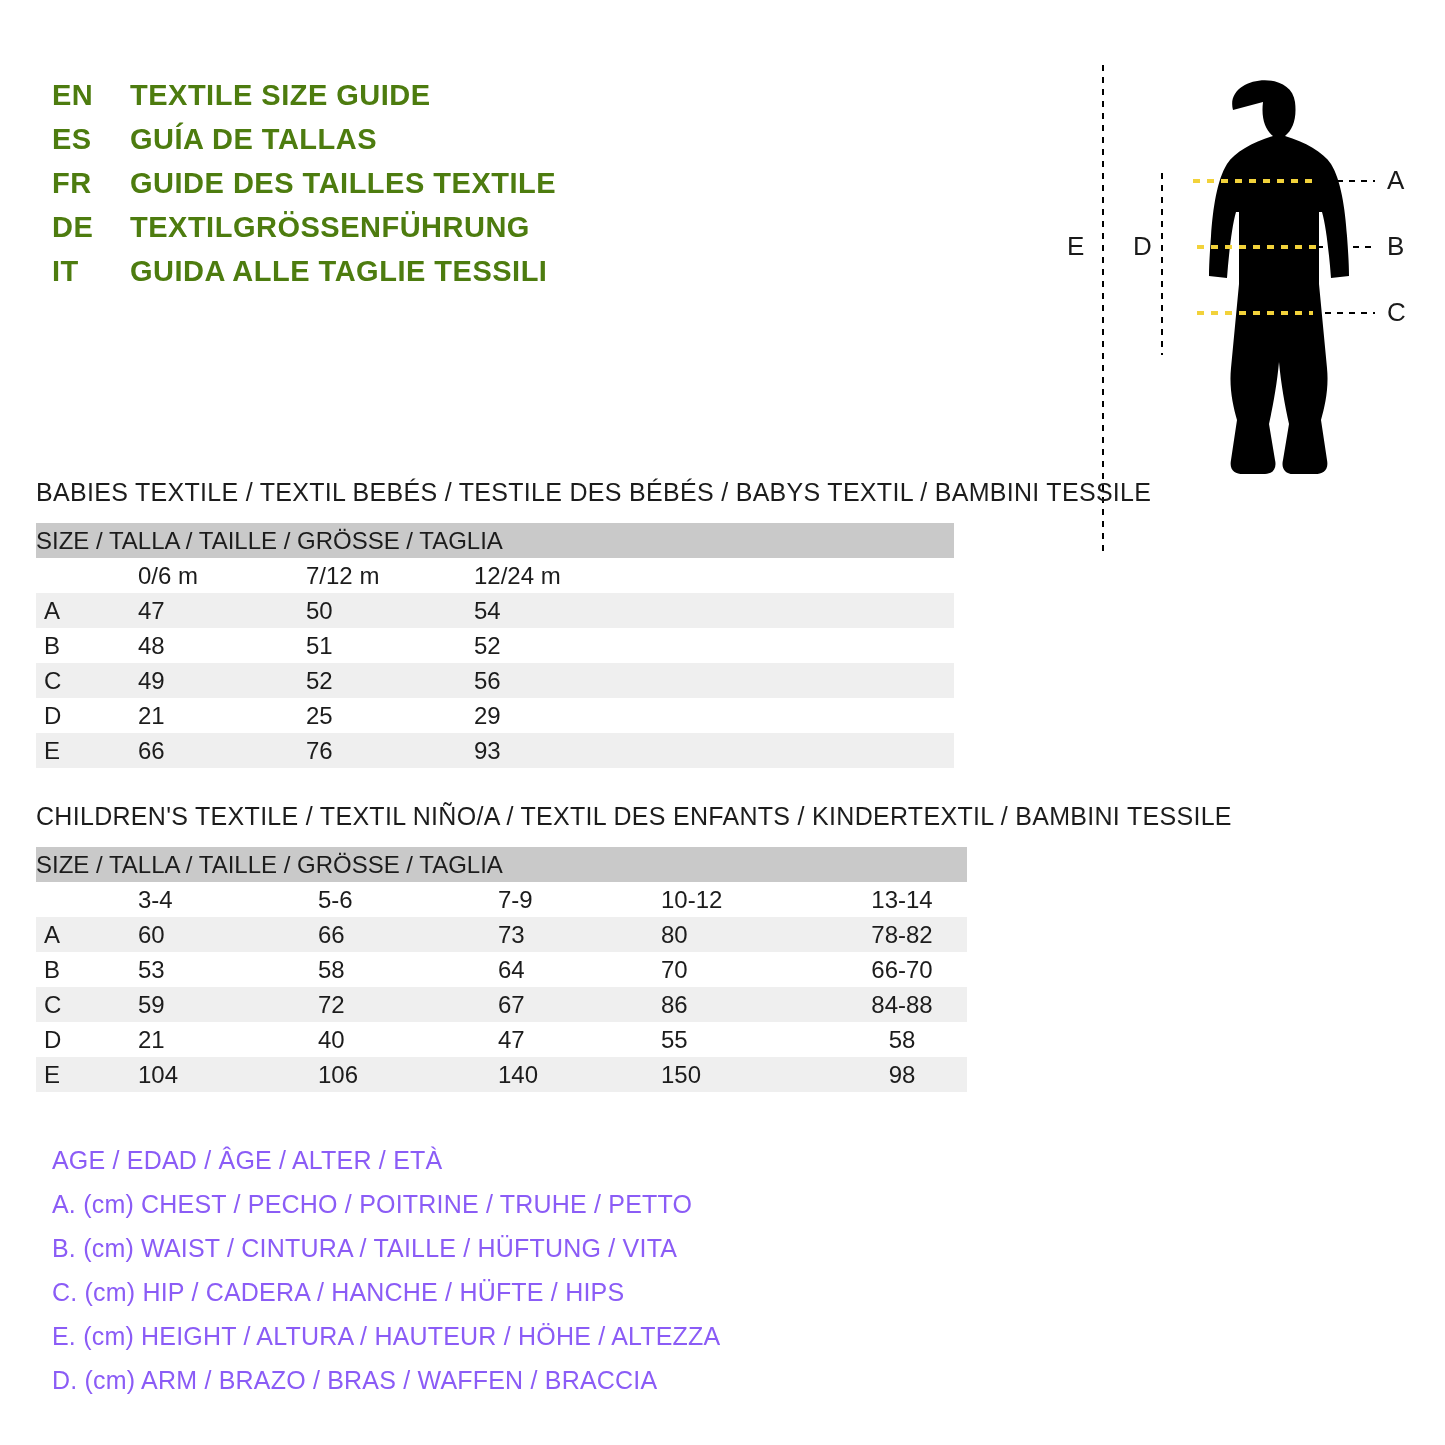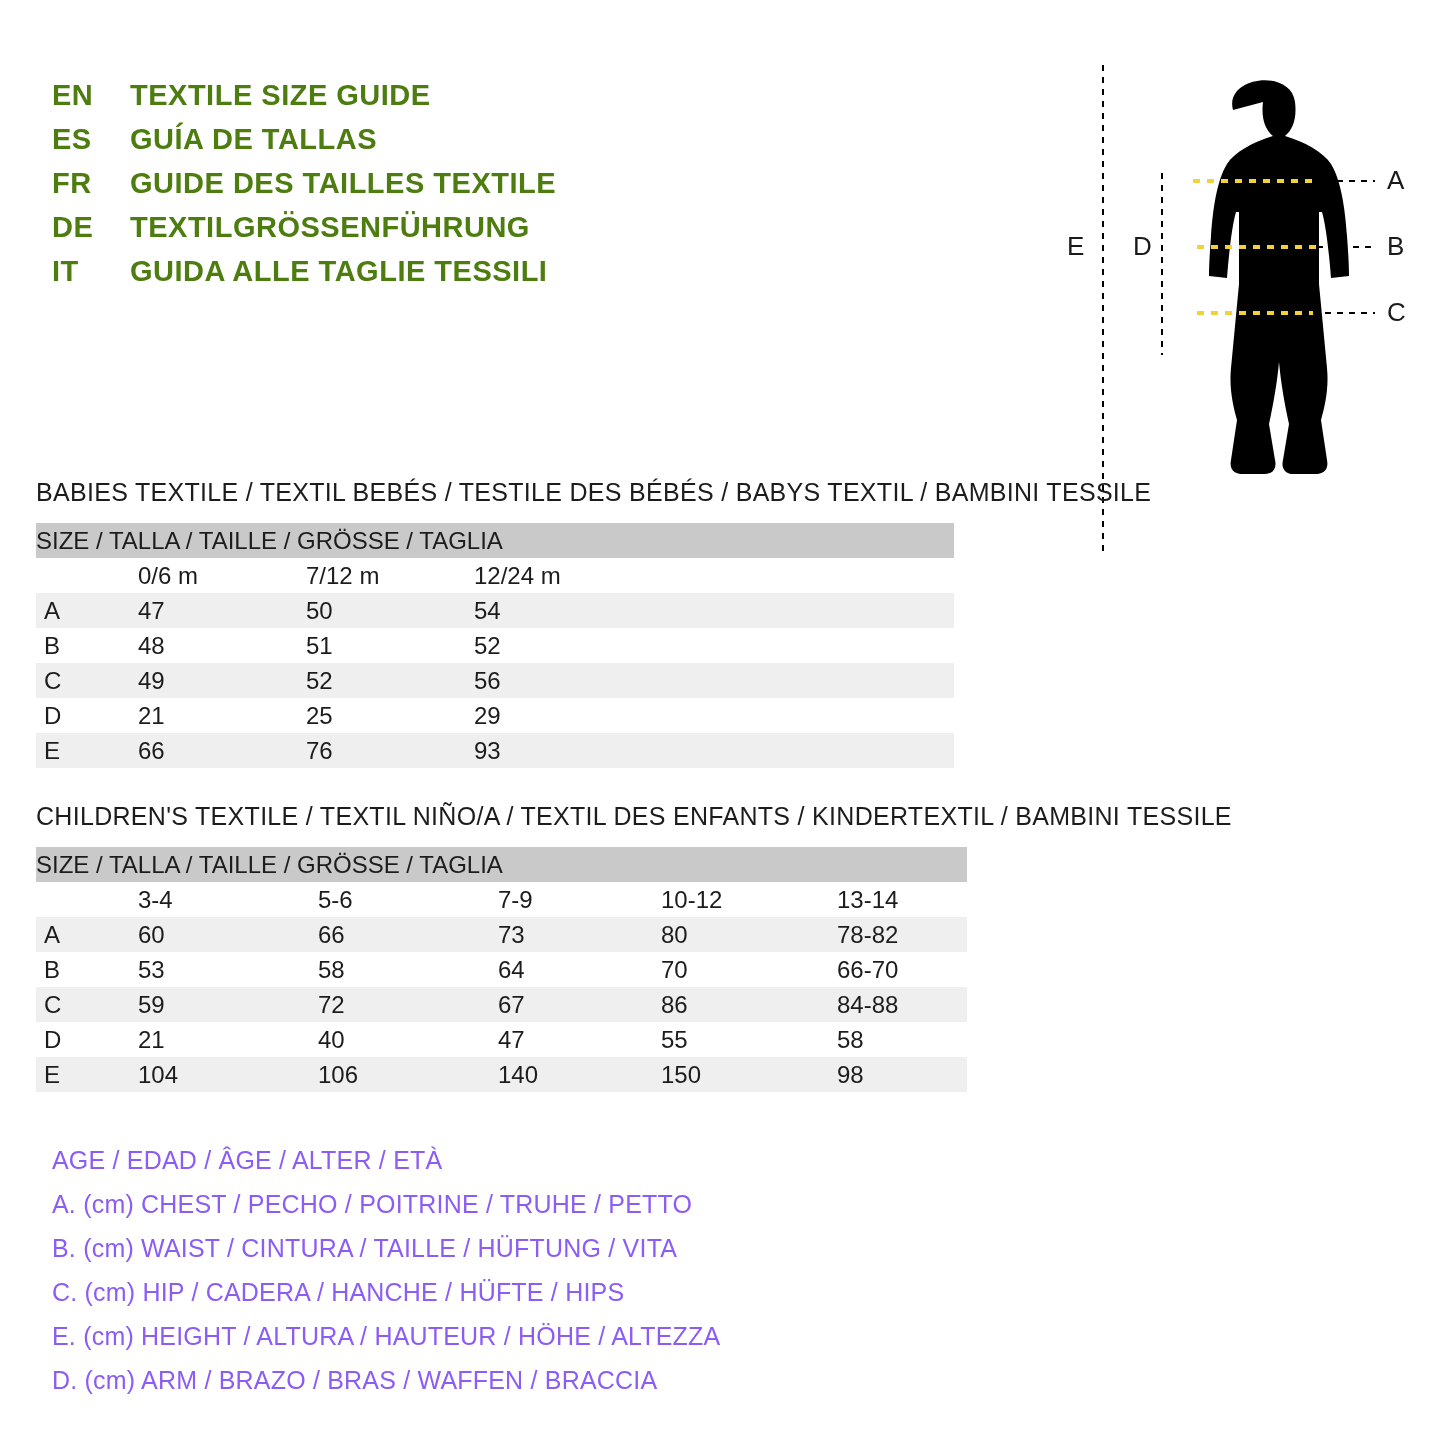--- a/index.html
+++ b/index.html
@@ -102,21 +102,21 @@
   .babies-table .c1 { width: 160px; }
   .babies-table .c2 { width: 160px; }
   .babies-table .c3 { width: 480px; }
 
   
   .children-table .c0 { width: 86px; }
   .children-table .c1 { width: 172px; }
   .children-table .c2 { width: 172px; }
   .children-table .c3 { width: 155px; }
   .children-table .c4 { width: 168px; }
-  .children-table .c5 { width: 130px; }
+  .children-table .c5 { width: 130px; text-align: center; }
 
   
   .legend {
     position: absolute;
     left: 52px;
     top: 1138px;
     width: 1000px;
   }
   .legend-line {
     font-size: 25px;

